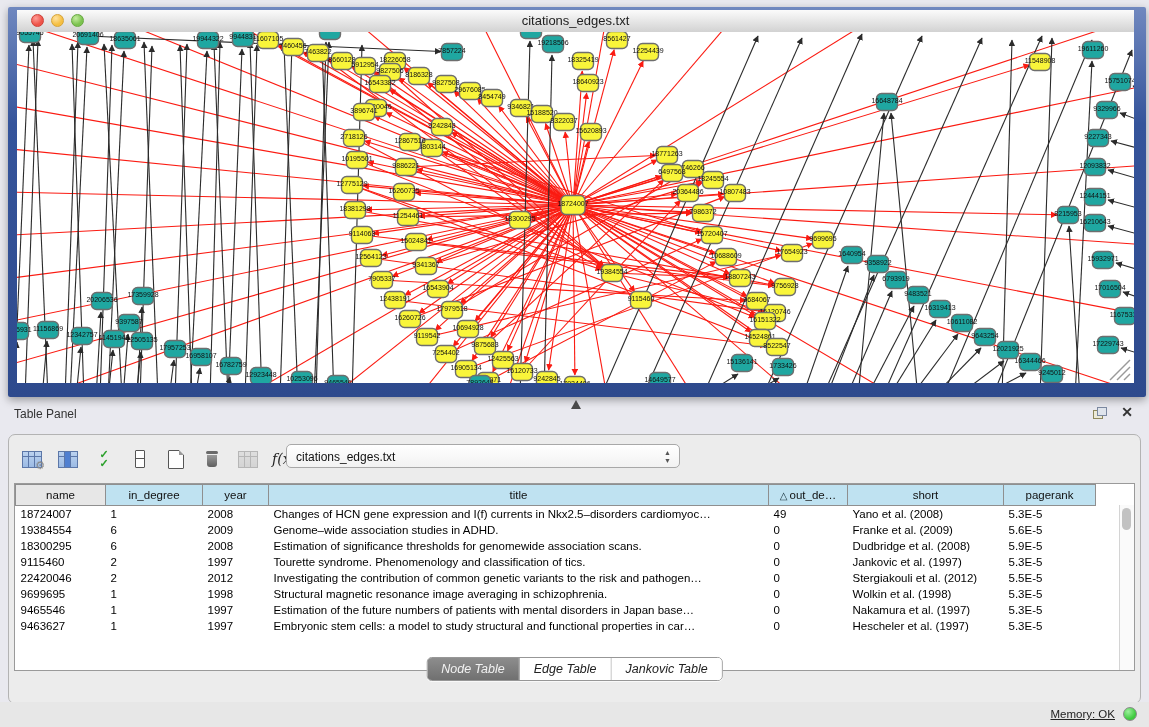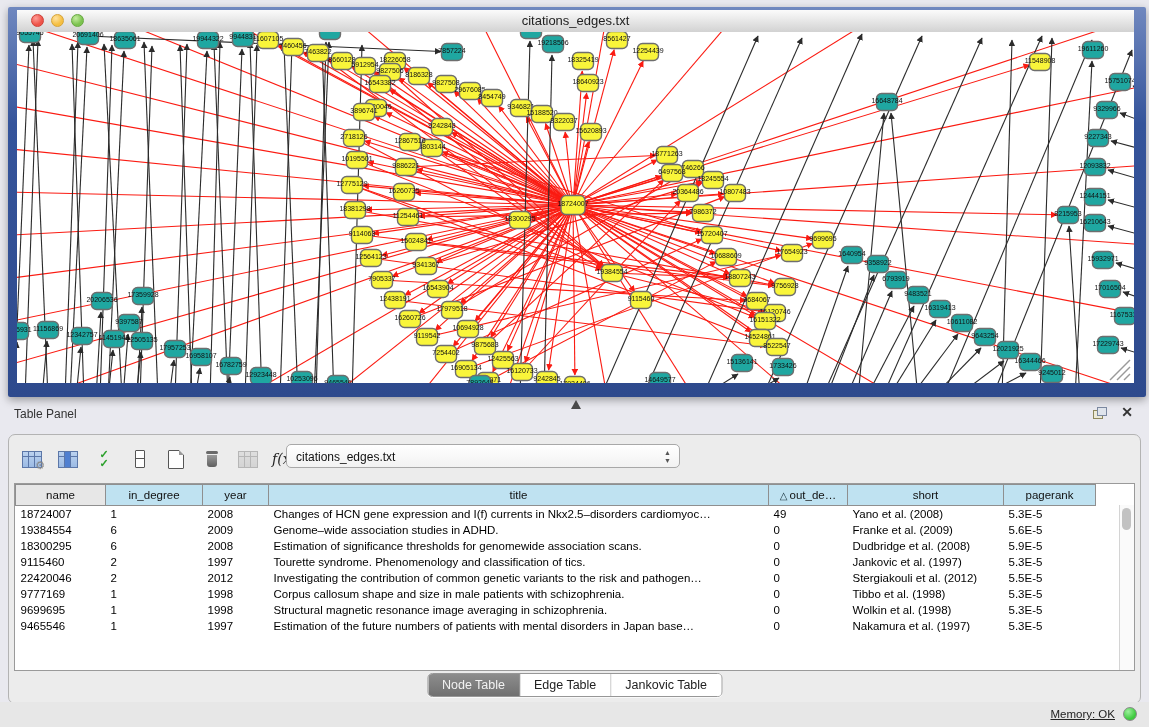--- a/index.html
+++ b/index.html
@@ -95,23 +95,23 @@
     overflow:hidden;white-space:nowrap;
   }
   .sort-tri{font-size:10px;margin-right:2px;color:#18323c;}
   #tbl-scroll{
     position:absolute;right:0;top:21px;bottom:0;width:14px;
     background:#fafafa;border-left:1px solid #d4d4d4;
   }
   #tbl-thumb{position:absolute;left:2px;top:3px;width:9px;height:22px;border-radius:5px;background:#c2c2c2;}
   
   #tp-tabs{
-    position:absolute;left:50%;transform:translateX(-50%);top:238px;height:22px;
+    position:absolute;left:50%;transform:translateX(-50%);top:222px;height:22px;
     display:flex;border:1px solid #979797;border-radius:5px;overflow:hidden;
-    background:#fff;box-shadow:0 1px 0 rgba(255,255,255,.7);
+    background:#fff;box-shadow:0 1px 0 rgba(255,255,255,.7);font-style:italic;
   }
   .seg{
     padding:0 14px;font-size:12.5px;line-height:22px;color:#222;background:#fff;
     border-right:1px solid #b9b9b9;cursor:default;
   }
   .seg:last-child{border-right:none;}
   .seg.selected{background:linear-gradient(#8d8d8d,#707070);color:#f2f2f2;border-right:1px solid #6a6a6a;}
   
   #status-bar{position:absolute;left:0;top:702px;width:1149px;height:25px;background:#e7e7e7;}
   #memory{position:absolute;right:34px;top:6px;font-size:11.5px;color:#222;text-decoration:underline;}
@@ -970,44 +970,44 @@
           <tr>
             <td>22420046</td>
             <td>2</td>
             <td>2012</td>
             <td>Investigating the contribution of common genetic variants to the risk and pathogen…</td>
             <td>0</td>
             <td>Stergiakouli et al. (2012)</td>
             <td>5.5E-5</td>
           </tr>
           <tr>
-            <td>9777169</td>
-            <td>1</td>
-            <td>1998</td>
-            <td>Corpus callosum shape and size in male patients with schizophrenia.</td>
-            <td>0</td>
-            <td>Tibbo et al. (1998)</td>
-            <td>5.3E-5</td>
-          </tr>
-          <tr>
             <td>9699695</td>
             <td>1</td>
             <td>1998</td>
             <td>Structural magnetic resonance image averaging in schizophrenia.</td>
             <td>0</td>
             <td>Wolkin et al. (1998)</td>
             <td>5.3E-5</td>
           </tr>
           <tr>
             <td>9465546</td>
             <td>1</td>
             <td>1997</td>
             <td>Estimation of the future numbers of patients with mental disorders in Japan base…</td>
             <td>0</td>
             <td>Nakamura et al. (1997)</td>
+            <td>5.3E-5</td>
+          </tr>
+          <tr>
+            <td>9463627</td>
+            <td>1</td>
+            <td>1997</td>
+            <td>Embryonic stem cells: a model to study structural and functional properties in car…</td>
+            <td>0</td>
+            <td>Hescheler et al. (1997)</td>
             <td>5.3E-5</td>
           </tr>
         </tbody>
     </table>
     <div id="tbl-scroll">
       <div id="tbl-thumb"></div>
     </div>
   </div>
 
   <div id="tp-tabs">

